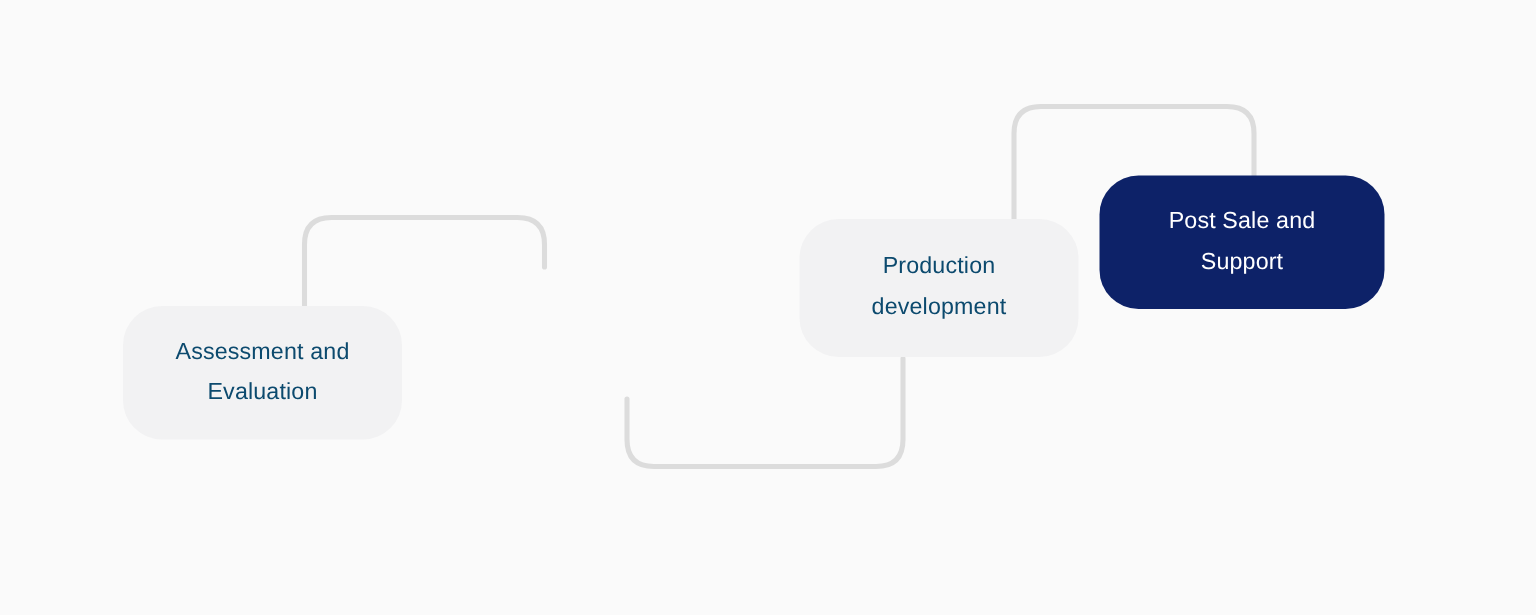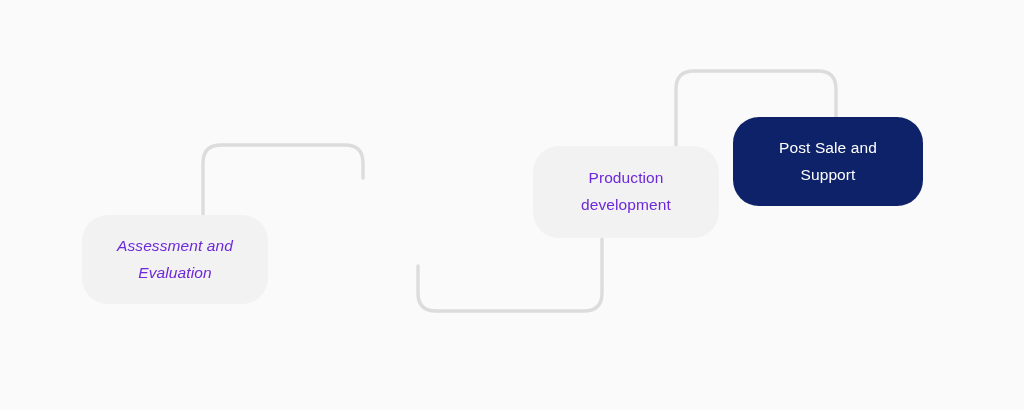--- a/index.html
+++ b/index.html
@@ -42,29 +42,29 @@
   .node-label {
     font-size: 15.5px;
     line-height: 1.72;
     letter-spacing: 0.1px;
     white-space: pre-line;
   }
   .node.light {
     background: #f2f2f3;
   }
   .node.light .node-label {
-    color: #6d28d9;
+    color: #0c4a6e;
   }
   .node.dark {
     background: #0d2268;
   }
   .node.dark .node-label {
     color: #ffffff;
   }
-  #node-1 { left: 82px;  top: 215px; width: 186px; height: 89px; font-style: italic; }
+  #node-1 { left: 82px;  top: 204px; width: 186px; height: 89px; }
   #node-2 { left: 303px; top: 177px; width: 190px; height: 89px; }
   #node-3 { left: 533px; top: 146px; width: 186px; height: 92px; }
   #node-4 { left: 733px; top: 117px; width: 190px; height: 89px; }
 </style>
 </head>
 <body>
 
 <div id="canvas">
 
   <svg id="connectors" viewBox="0 0 1024 410" width="1024" height="410" aria-hidden="true">

